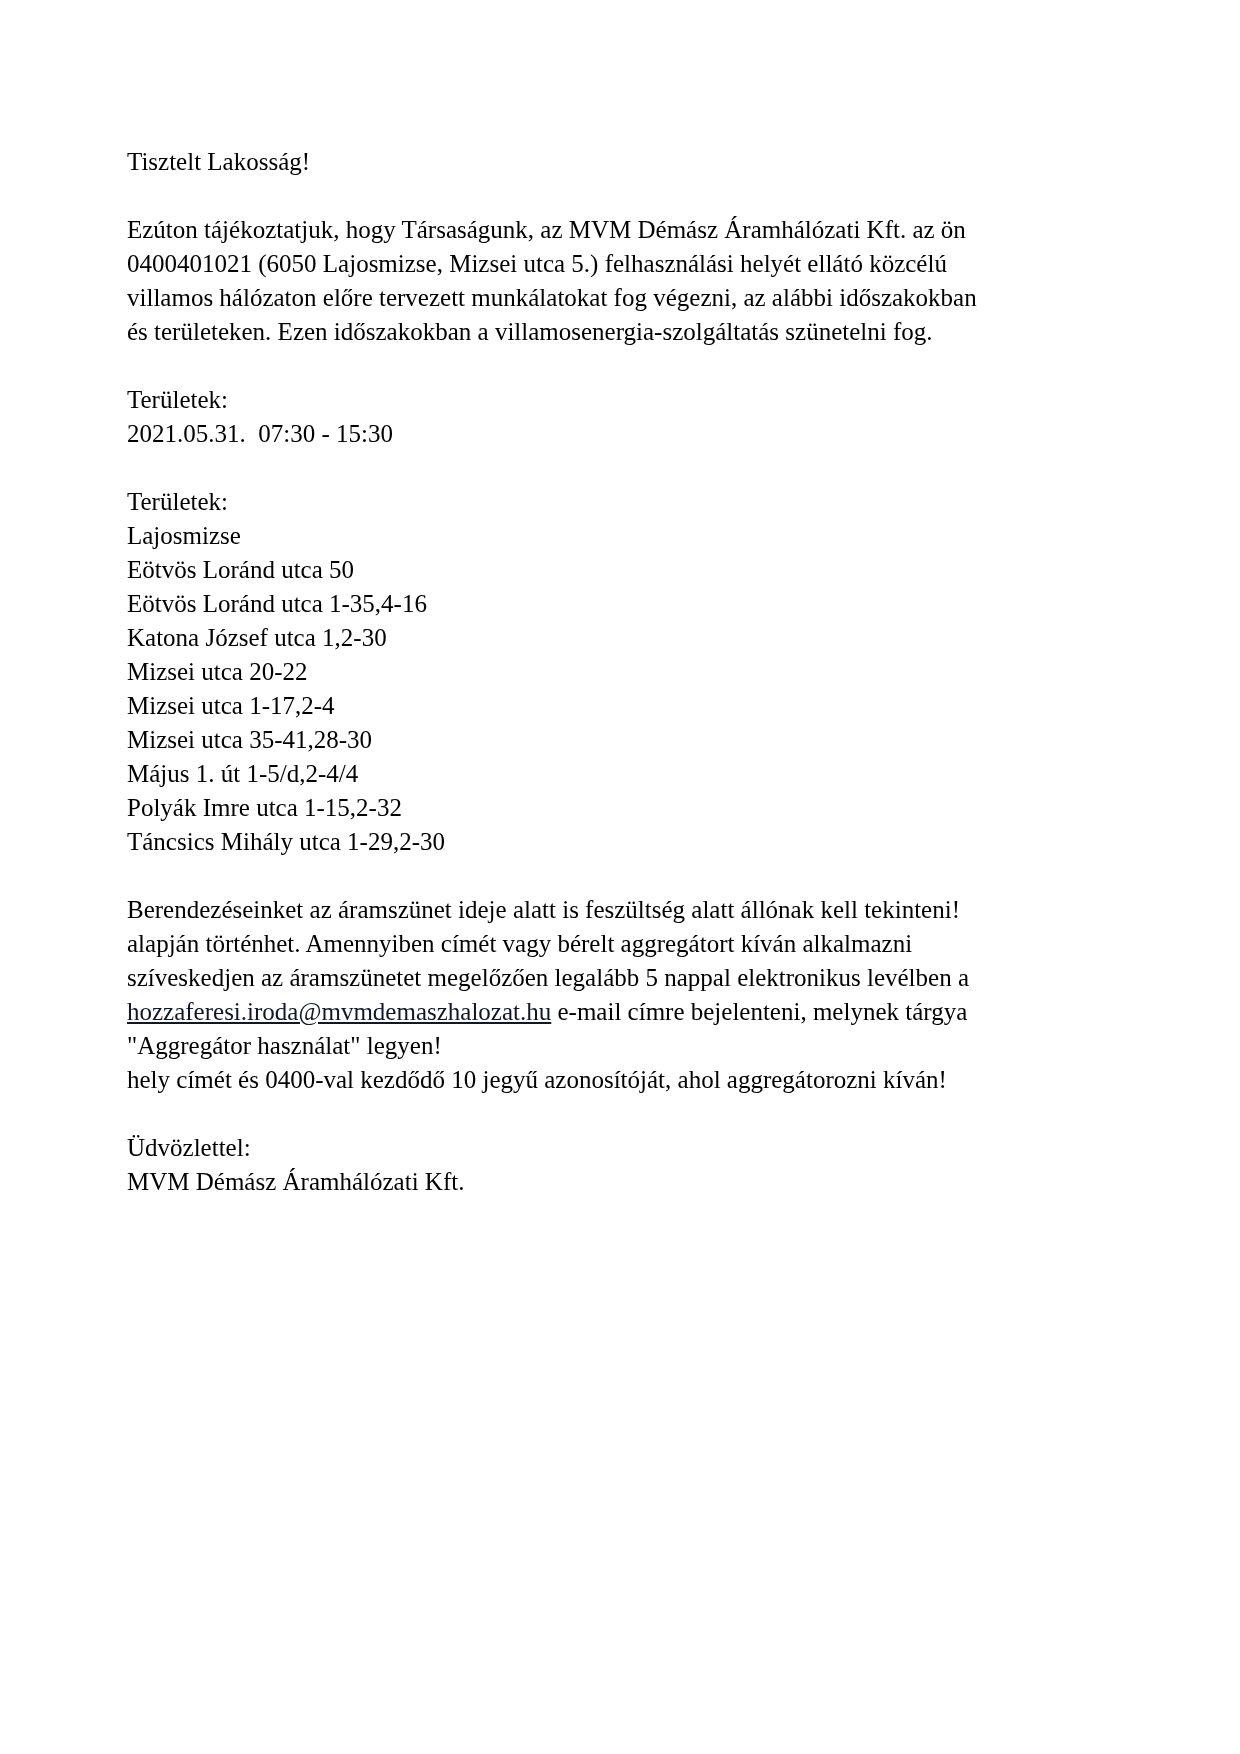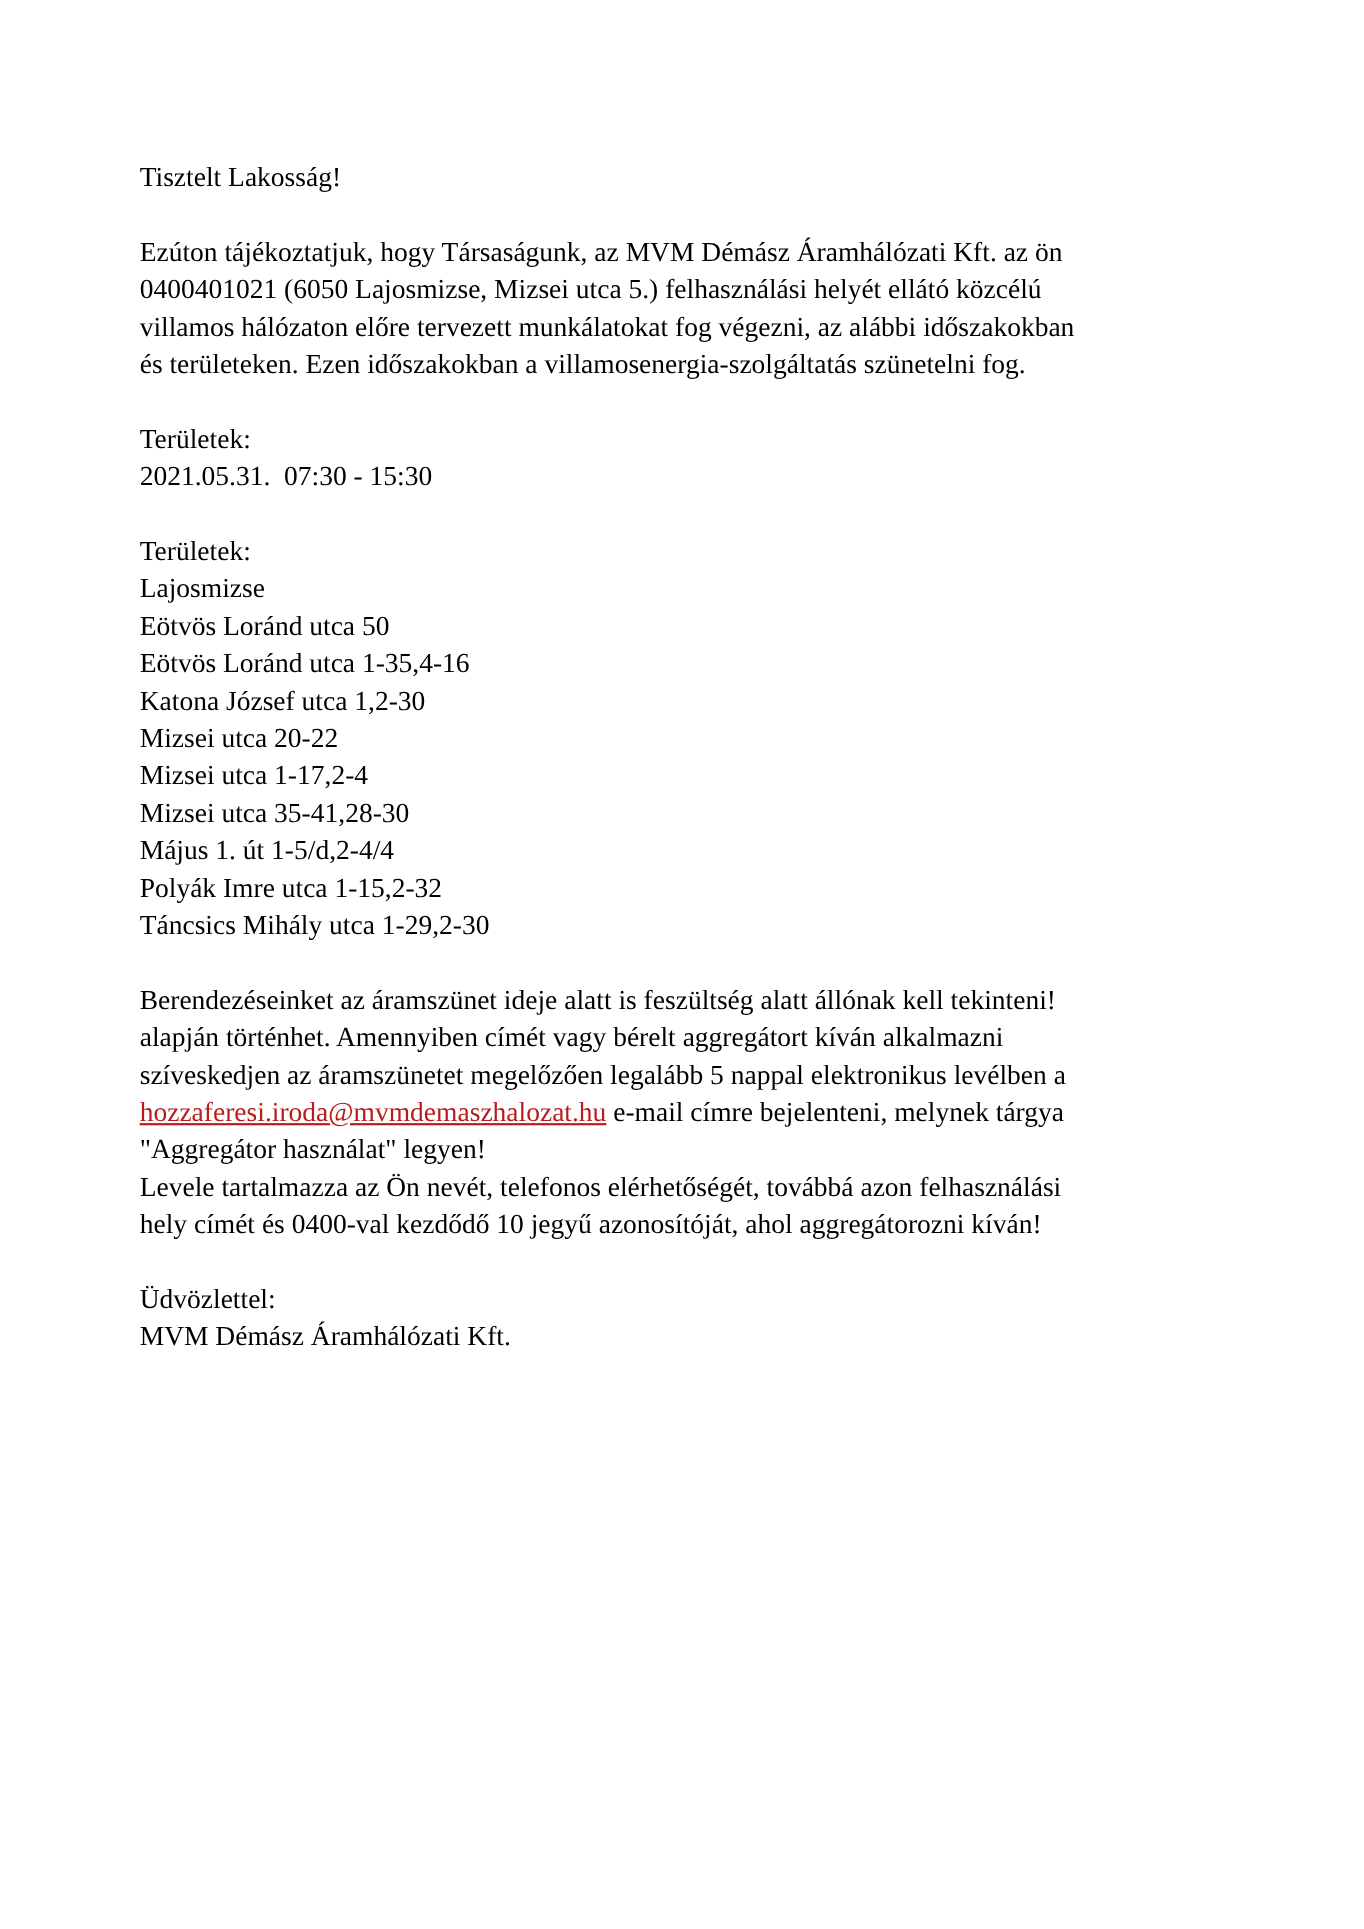--- a/index.html
+++ b/index.html
@@ -27,21 +27,21 @@
   .block {
     margin: 0 0 34px 0;
   }
   .block:last-child {
     margin-bottom: 16px;
   }
   .line {
     white-space: pre;
   }
   a.email-link {
-    color: #b91c1c;
+    color: #0f172a;
     text-decoration: underline;
     cursor: pointer;
     margin-top: 20px;
   }
 </style>
 </head>
 <body>
 
 <div class="page">
   <div class="content">
@@ -75,21 +75,20 @@
       <div class="line">Polyák Imre utca 1-15,2-32</div>
       <div class="line">Táncsics Mihály utca 1-29,2-30</div>
     </div>
 
     <div class="block">
       <div class="line">Berendezéseinket az áramszünet ideje alatt is feszültség alatt állónak kell tekinteni!</div>
       <div class="line">alapján történhet. Amennyiben címét vagy bérelt aggregátort kíván alkalmazni</div>
       <div class="line">szíveskedjen az áramszünetet megelőzően legalább 5 nappal elektronikus levélben a</div>
       <div class="line"><a class="email-link" href="#">hozzaferesi.iroda@mvmdemaszhalozat.hu</a><span> e-mail címre bejelenteni, melynek tárgya</span></div>
       <div class="line">"Aggregátor használat" legyen!</div>
-      <div class="line">Levele tartalmazza az Ön nevét, telefonos elérhetőségét, továbbá azon felhasználási</div>
       <div class="line">hely címét és 0400-val kezdődő 10 jegyű azonosítóját, ahol aggregátorozni kíván!</div>
     </div>
 
     <div class="block">
       <div class="line">Üdvözlettel:</div>
       <div class="line">MVM Démász Áramhálózati Kft.</div>
     </div>
 
   </div>
 </div>

